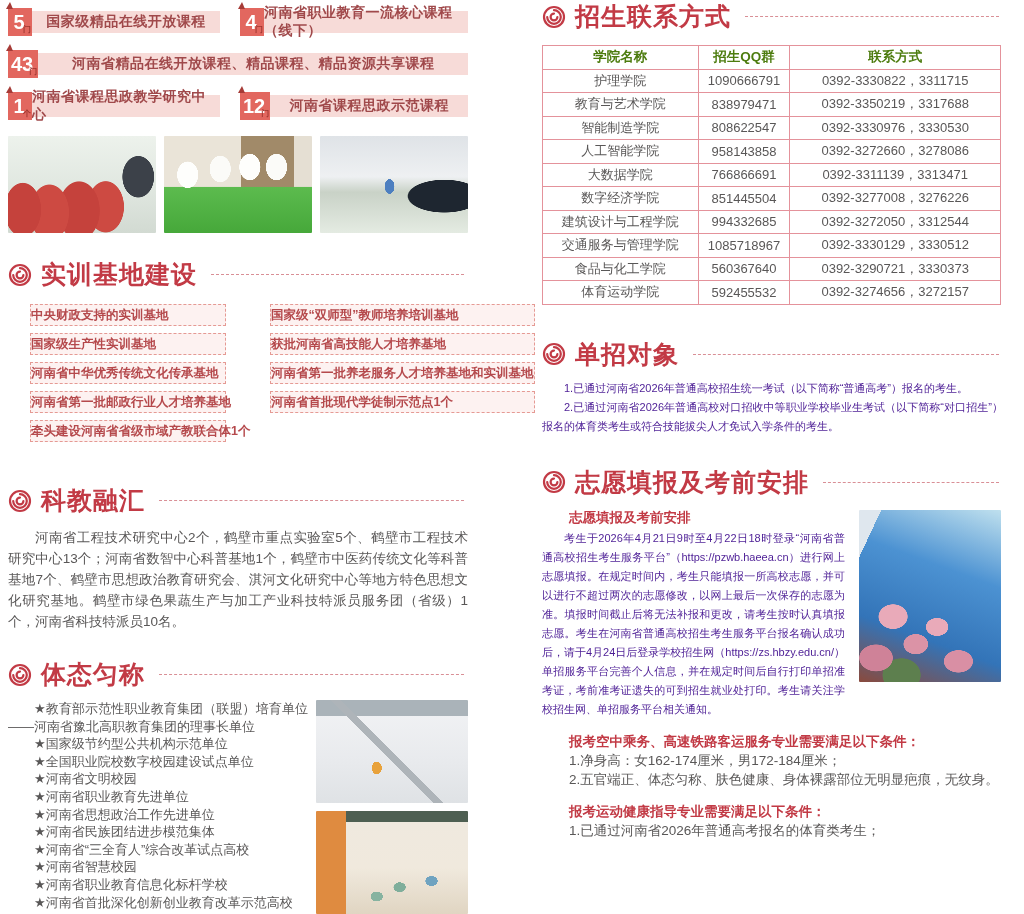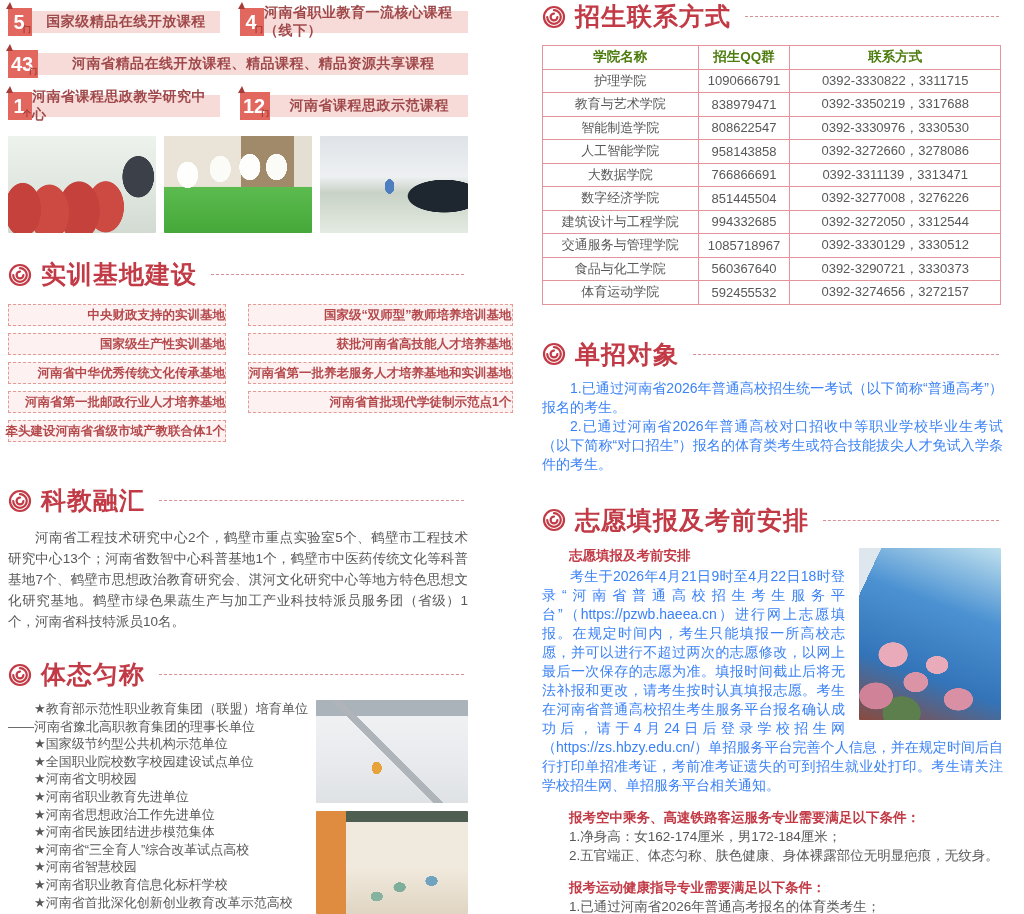--- a/index.html
+++ b/index.html
@@ -68,26 +68,26 @@
     radial-gradient(22px 18px at 40% 78%, #db93a6 55%, transparent 57%),
     radial-gradient(30px 24px at 12% 86%, #cf8298 55%, transparent 57%),
     radial-gradient(20px 16px at 55% 68%, #e9aab9 55%, transparent 57%),
     radial-gradient(26px 20px at 70% 88%, #d98fa4 55%, transparent 57%),
     radial-gradient(34px 30px at 30% 96%, #5d7f4e 55%, transparent 57%),
     linear-gradient(115deg, #dfe7ee 0 10%, transparent 10%),
     linear-gradient(200deg, #bfe0ee 0%, #4c92d2 35%, #3374b8 70%, #8a4a3d 100%); }
 
   
   .base-grid { display:grid; grid-template-columns: 218px 1fr; column-gap:22px; row-gap:7px; margin-top:17px; }
-  .base-box { height:22px; border:1px dashed #e59a94; background:#fdf2f1; display:flex; align-items:center; justify-content:flex-end; }
+  .base-box { height:22px; border:1px dashed #e59a94; background:#fdf2f1; display:flex; align-items:center; justify-content:flex-start;margin-left:22px; }
   .base-box span { font-size:12.5px; font-weight:700; color:#b5494c; white-space:nowrap; }
 
   
   .para { font-size:13.5px; color:#595757; line-height:21px; text-align:justify; text-indent:2em; }
-  .para-r { font-size:14px; color:#3b82f6; line-height:19px; text-align:justify; text-indent:2em; }
+  .para-r { font-size:11px; color:#4c1d95; line-height:19px; text-align:justify; text-indent:2em; }
 
   
   .honor-wrap { display:flex; margin-top:13px; }
   .honor-list { flex:1; padding-right:8px; }
   .honor-item { font-size:13px; color:#595757; line-height:17.6px; text-indent:2em; text-align:justify; }
   .honor-photos { width:152px; display:flex; flex-direction:column; gap:8px; }
 
   
   table.contact { border-collapse:collapse; width:459px; margin-top:16px; table-layout:fixed; }
   table.contact th, table.contact td { border:1px solid #e4929b; text-align:center; height:23.5px; padding:0 2px; }

